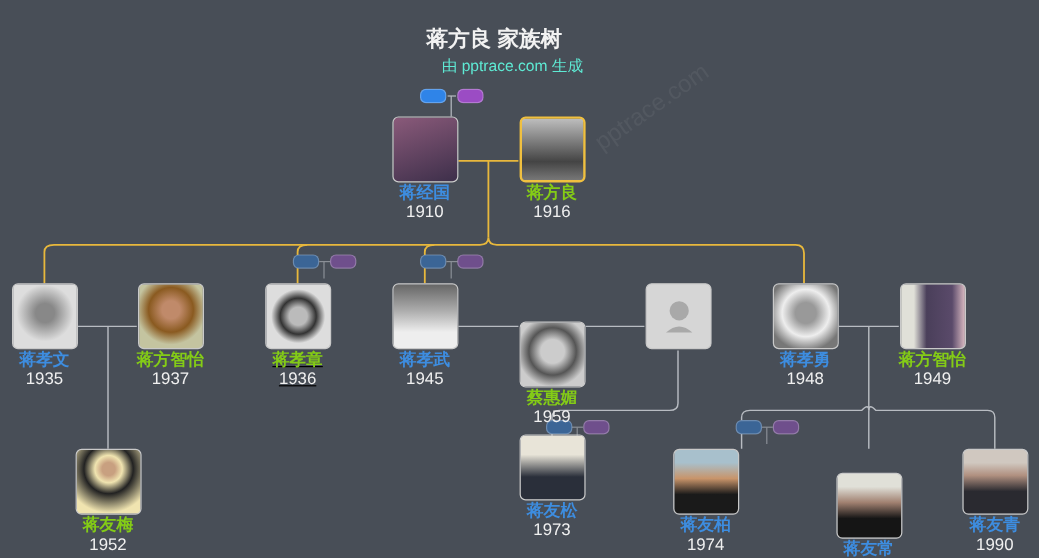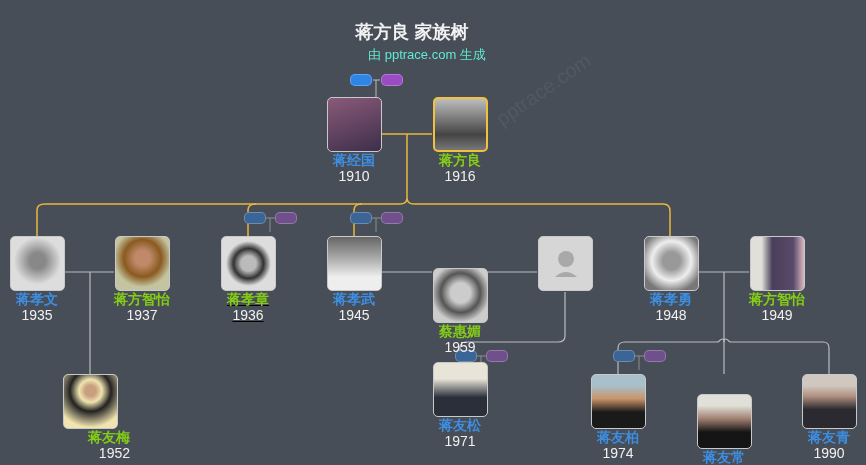--- a/index.html
+++ b/index.html
@@ -148,31 +148,31 @@
   <div class="photo" style="background:radial-gradient(circle at 50% 45%,#999 22%,#eee 50%,#777 80%);"></div>
   <div class="name m">蒋孝勇</div>
   <div class="year">1948</div>
 </div>
 <div class="node" style="left:737px;top:236px;">
   <div class="photo" style="background:linear-gradient(90deg,#e0e0d8 20%,#4a3f5a 40%,#5a4a6a 80%,#d8b8c0);"></div>
   <div class="name f">蒋方智怡</div>
   <div class="year">1949</div>
 </div>
 
-<div class="node" style="left:50px;top:374px;text-align:right;">
+<div class="node" style="left:50px;top:374px;">
   <div class="photo" style="background:radial-gradient(circle at 50% 30%,#c8a080 12%,#f0e4b0 25%,#222 45%,#f0e4b0 80%);"></div>
   <div class="name f">蒋友梅</div>
   <div class="year">1952</div>
 </div>
 <div class="node" style="left:420px;top:362px;">
   <div class="photo" style="background:linear-gradient(180deg,#e8e4d8 30%,#2a2f3a 65%);"></div>
   <div class="name m">蒋友松</div>
-  <div class="year">1971</div>
+  <div class="year">1973</div>
 </div>
-<div class="node" style="left:578px;top:374px;">
+<div class="node" style="left:548px;top:374px;">
   <div class="photo" style="background:linear-gradient(180deg,#a8c0cc 20%,#c8946a 45%,#1a1a1a 70%);"></div>
   <div class="name m">蒋友柏</div>
   <div class="year">1974</div>
 </div>
 <div class="node" style="left:684px;top:374px;margin-top:20px;">
   <div class="photo" style="background:linear-gradient(180deg,#e0e0d8 20%,#a08070 45%,#151515 70%);"></div>
   <div class="name m">蒋友常</div>
   <div class="year">1978</div>
 </div>
 <div class="node" style="left:789px;top:374px;">

